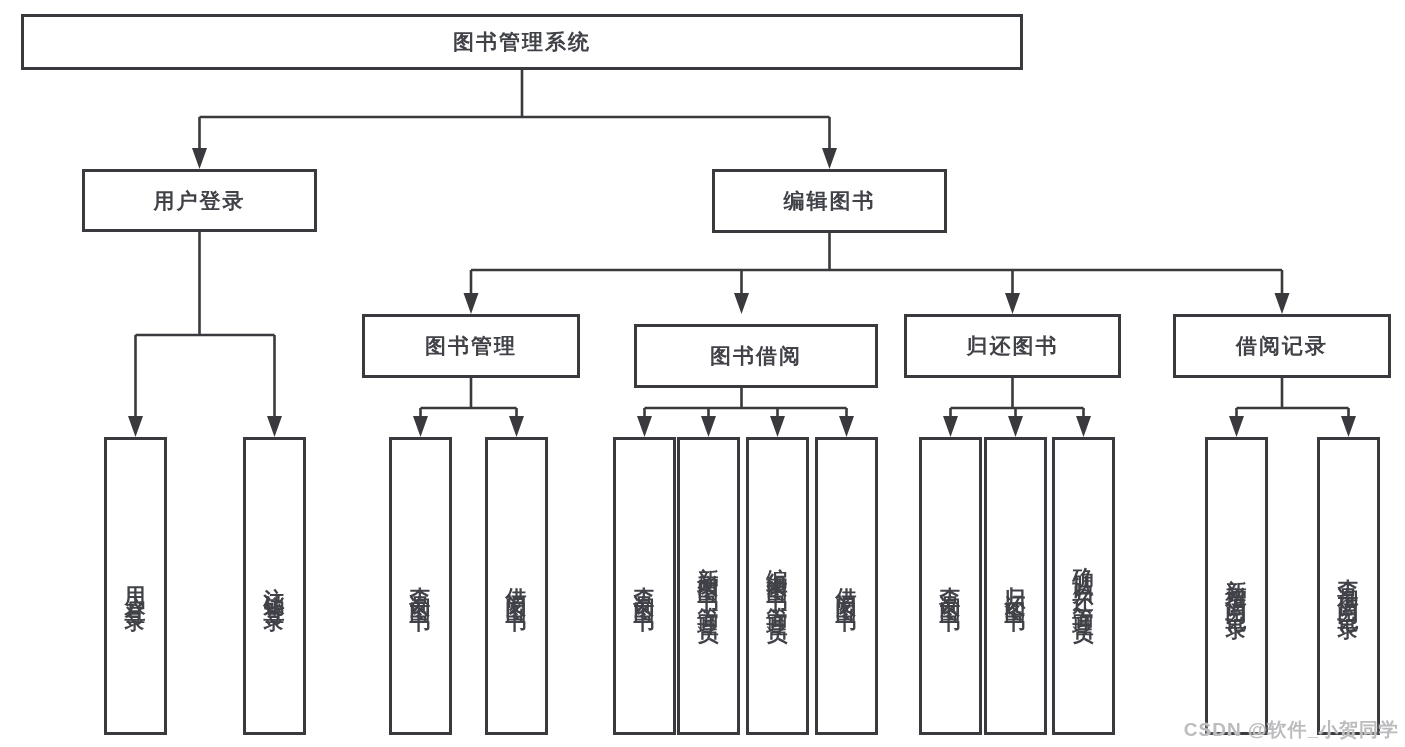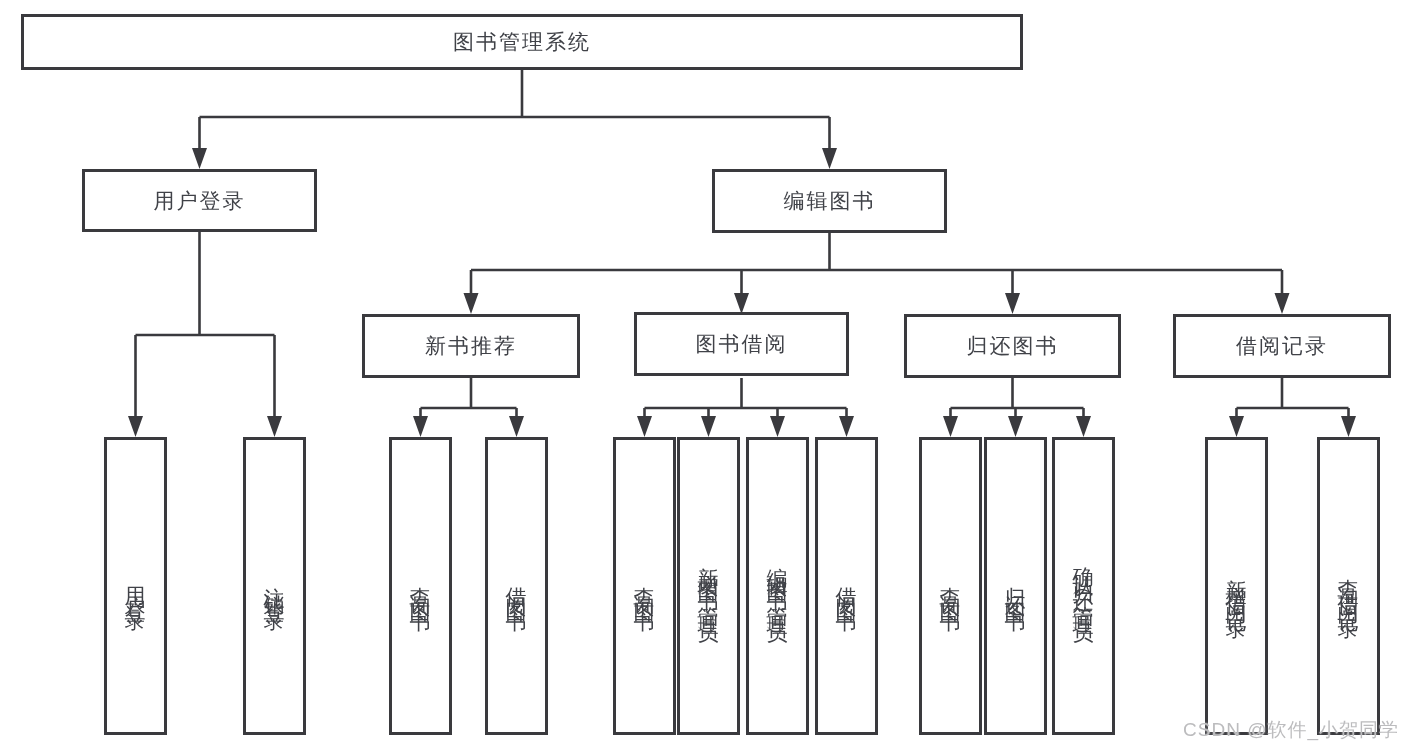--- a/index.html
+++ b/index.html
@@ -5,21 +5,21 @@
   :root{
     --line:#3a3a3e;
     --box-border:#3a3a3e;
     --text:#404248;
     --watermark:#bcbcbe;
     --background:#ffffff;
   }
   *{box-sizing:border-box;margin:0;padding:0;}
   html,body{width:1405px;height:747px;overflow:hidden;background:var(--background);}
   body{font-family:"Liberation Sans","DejaVu Sans",sans-serif;color:var(--text);}
-  .stage{position:relative;width:1405px;height:747px;background:var(--background);}
+  .stage{position:relative;width:1405px;height:747px;background:var(--background);font-weight:bold;}
   svg.connectors{position:absolute;left:0;top:0;width:1405px;height:747px;}
   svg.connectors path.line{stroke:var(--line);stroke-width:2.6;fill:none;}
   svg.connectors path.arrow{fill:var(--line);stroke:none;}
   .box{
     position:absolute;
     background:#fff;
     border:3px solid var(--box-border);
     display:flex;
     align-items:center;
     justify-content:center;
@@ -73,22 +73,22 @@
 
     <path class="line" d="M1282,378 V408 M1236.5,408 H1348.5 M1236.5,408 V419 M1348.5,408 V419"></path>
     <path class="arrow" d="M1229,416 H1244 L1236.5,437 Z M1341,416 H1356 L1348.5,437 Z"></path>
   </svg>
 
   <div class="box" style="left:21px;top:14px;width:1002px;height:56px">图书管理系统</div>
 
   <div class="box" style="left:82px;top:169px;width:235px;height:63px">用户登录</div>
   <div class="box" style="left:712px;top:169px;width:235px;height:64px">编辑图书</div>
 
-  <div class="box" style="left:362px;top:314px;width:218px;height:64px">新书推荐</div>
-  <div class="box" style="left:634px;top:312px;width:215px;height:64px">图书借阅</div>
+  <div class="box" style="left:362px;top:314px;width:218px;height:64px">图书管理</div>
+  <div class="box" style="left:634px;top:324px;width:244px;height:64px">图书借阅</div>
   <div class="box" style="left:904px;top:314px;width:217px;height:64px">归还图书</div>
   <div class="box" style="left:1173px;top:314px;width:218px;height:64px">借阅记录</div>
 
   <div class="box leaf" style="left:104px">
     <span class="vtext">用户登录</span>
     </div>
   <div class="box leaf" style="left:243px">
     <span class="vtext">注销登录</span>
     </div>
   <div class="box leaf" style="left:389px">

